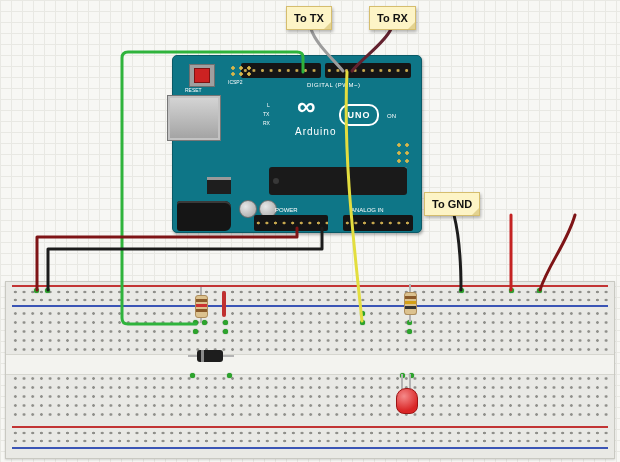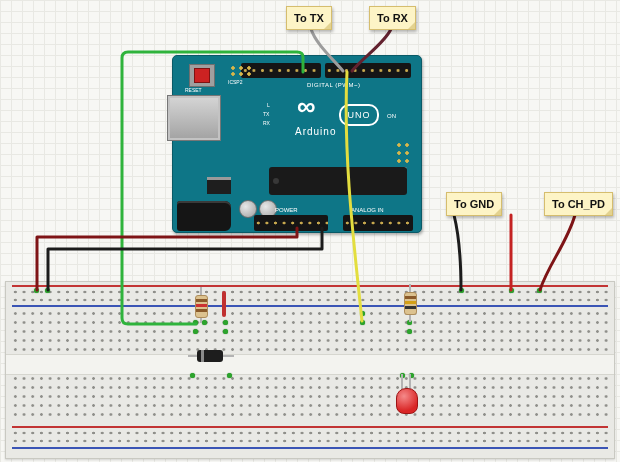--- a/index.html
+++ b/index.html
@@ -35,21 +35,21 @@
   .usb{position:absolute;background:linear-gradient(#d6d6d6,#a2a2a2);border:1px solid #767676;box-shadow:inset 0 0 0 2px #c3c3c3;}
   .jack{position:absolute;background:#151515;border-radius:3px 6px 6px 3px;box-shadow:inset 0 2px 0 #3a3a3a;}
   .chip{position:absolute;background:#1a1a1a;border-radius:3px;}
   .chip::after{content:"";position:absolute;left:4px;top:50%;margin-top:-3px;width:6px;height:6px;border-radius:50%;background:#383838;}
   .reg{position:absolute;background:#1e1e1e;border-top:3px solid #9a9a9a;}
   .cap{position:absolute;width:16px;height:16px;border-radius:50%;background:radial-gradient(circle at 35% 35%,#e8e8e8,#9e9e9e);border:1px solid #6f6f6f;}
   .reset-base{position:absolute;background:#9f9f9f;border:1px solid #6f6f6f;}
   .reset-btn{position:absolute;background:#cc2222;border:1px solid #7e1212;}
   .atext{position:absolute;color:#fff;white-space:nowrap;}
   .uno-pill{position:absolute;border:2px solid #fff;border-radius:10px;color:#fff;
-    font-size:9px;font-weight:normal;display:flex;align-items:center;justify-content:center;letter-spacing:1px;}
+    font-size:9px;font-weight:bold;display:flex;align-items:center;justify-content:center;letter-spacing:1px;}
   .inf{position:absolute;color:#fff;font-size:26px;font-weight:bold;line-height:20px;}
   
   .lead{position:absolute;background:#b3b3b3;}
   .res-body{position:absolute;width:11px;height:21px;background:#dcc28f;border:1px solid #ad8d5c;border-radius:3px;overflow:hidden;}
   .band{position:absolute;left:0;right:0;height:3px;}
   .diode-body{position:absolute;width:26px;height:12px;background:#1d1d1d;border-radius:3px;}
   .diode-body::after{content:"";position:absolute;left:4px;top:0;bottom:0;width:3px;background:#8a8a8a;}
   .led-bulb{position:absolute;width:20px;height:24px;border-radius:10px 10px 8px 8px;
     background:radial-gradient(circle at 35% 30%,#f58a8a,#d92525 70%);border:1px solid #9e1414;}
   .red-stub{position:absolute;width:4px;height:26px;background:#c03030;border-radius:2px;}
@@ -177,16 +177,15 @@
     <path d="M391,29 C384,44 362,58 352,71" stroke="#63222f"></path>
     <path d="M297,228 L297,237 L37,237 L37,290" stroke="#7e1416"></path>
     <path d="M322,228 L322,249 L48,249 L48,290" stroke="#1c1c1c"></path>
     <path d="M454,215 C459,235 461,260 461,290" stroke="#1c1c1c"></path>
     <path d="M511,215 L511,290" stroke="#c42222"></path>
     <path d="M575,215 C567,243 548,265 540,290" stroke="#7e1416"></path>
   </svg>
 
   <div class="flag" style="left:286px;top:6px">To TX</div>
   <div class="flag" style="left:369px;top:6px">To RX</div>
-  <div class="flag" style="left:446px;top:192px">To GND</div>
-  <div class="flag" style="left:544px;top:192px">To CH_PD</div>
+  <div class="flag" style="left:424px;top:192px">To GND</div>
 
 </div>
 
 </body></html>

